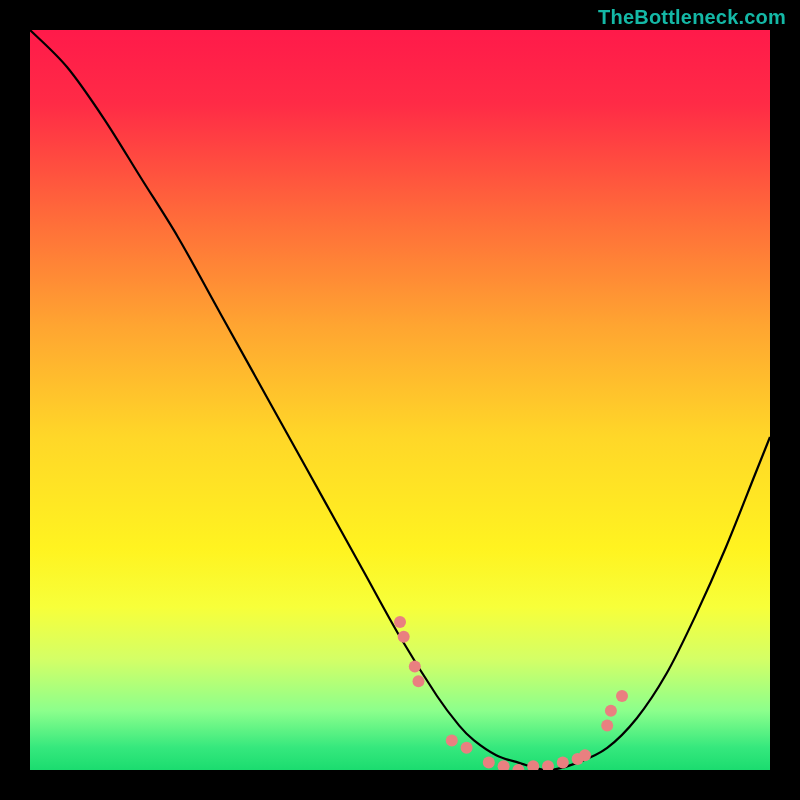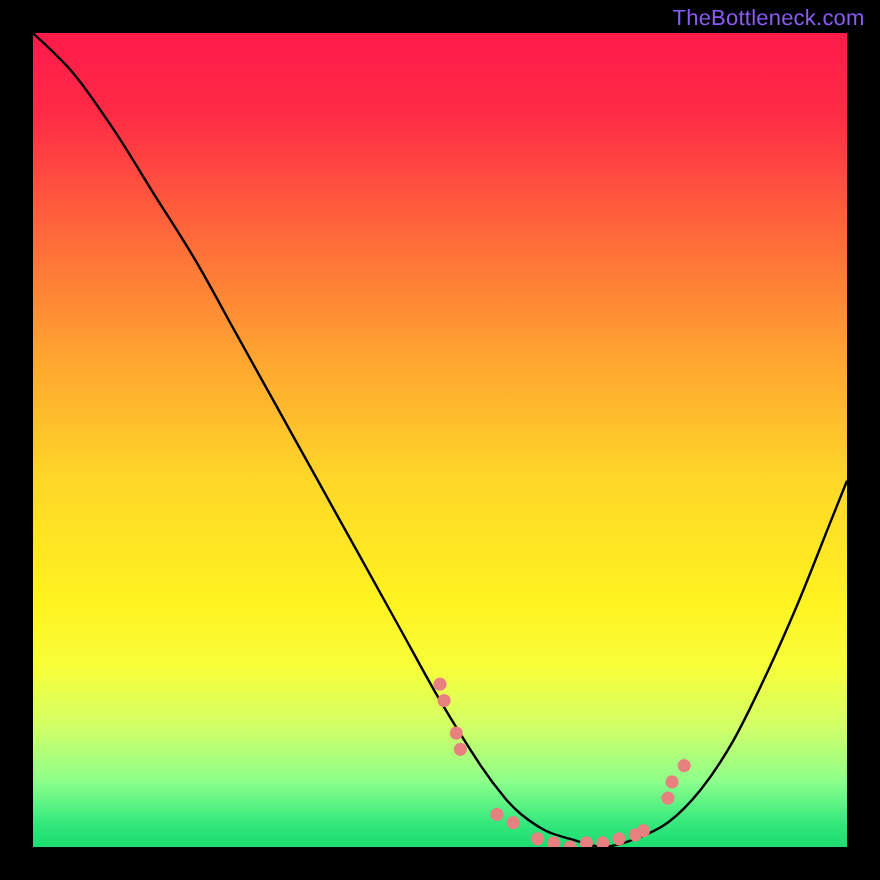--- a/index.html
+++ b/index.html
@@ -8,23 +8,23 @@
     height: 800px;
     background: #000;
     position: relative;
     font-family: Arial, sans-serif;
     overflow: hidden;
   }
   .watermark {
     position: absolute;
     top: 6px;
     right: 14px;
-    color: #8b5cf6;
+    color: #14b8a6;
     font-size: 20px;
-    font-weight: 400;
+    font-weight: 700;
     z-index: 10;
     letter-spacing: 0.2px;
   }
   .plot-area {
     position: absolute;
     left: 30px;
     top: 30px;
     width: 740px;
     height: 740px;
   }

